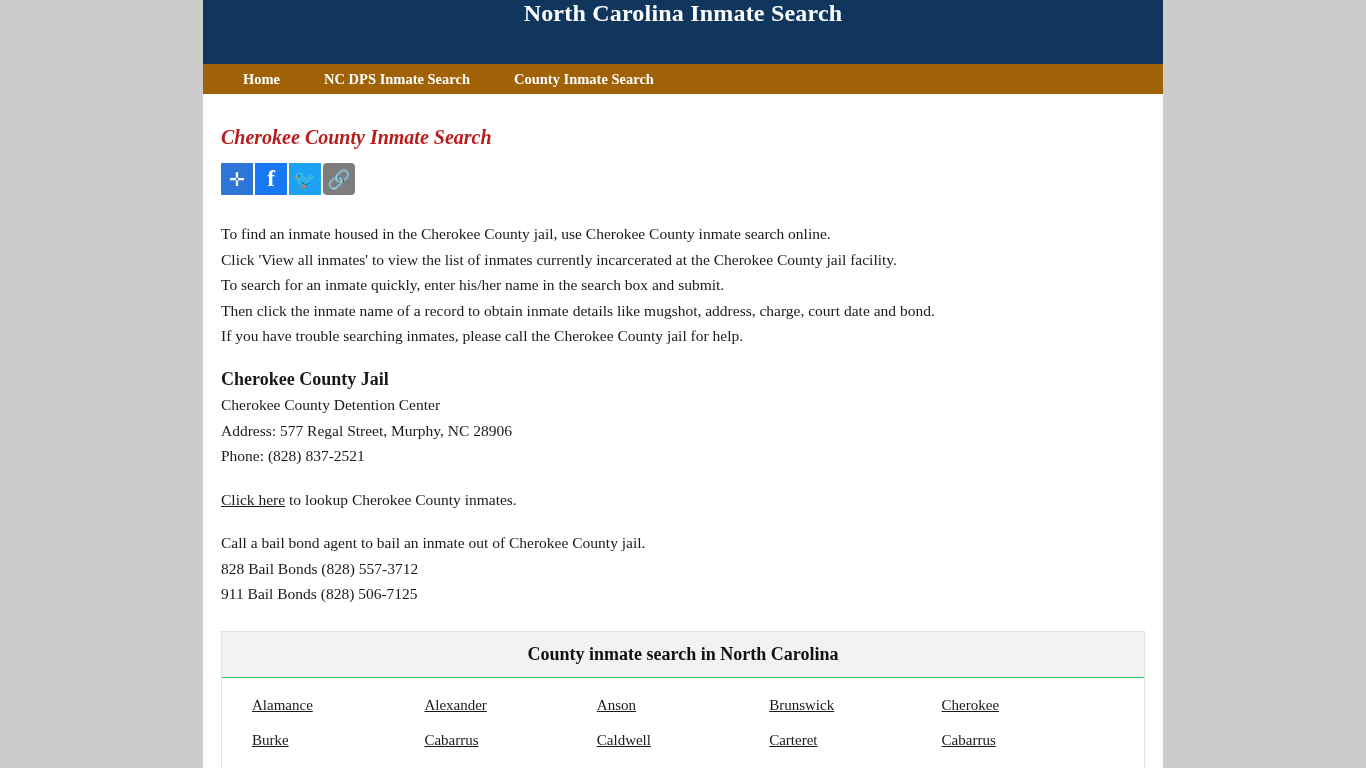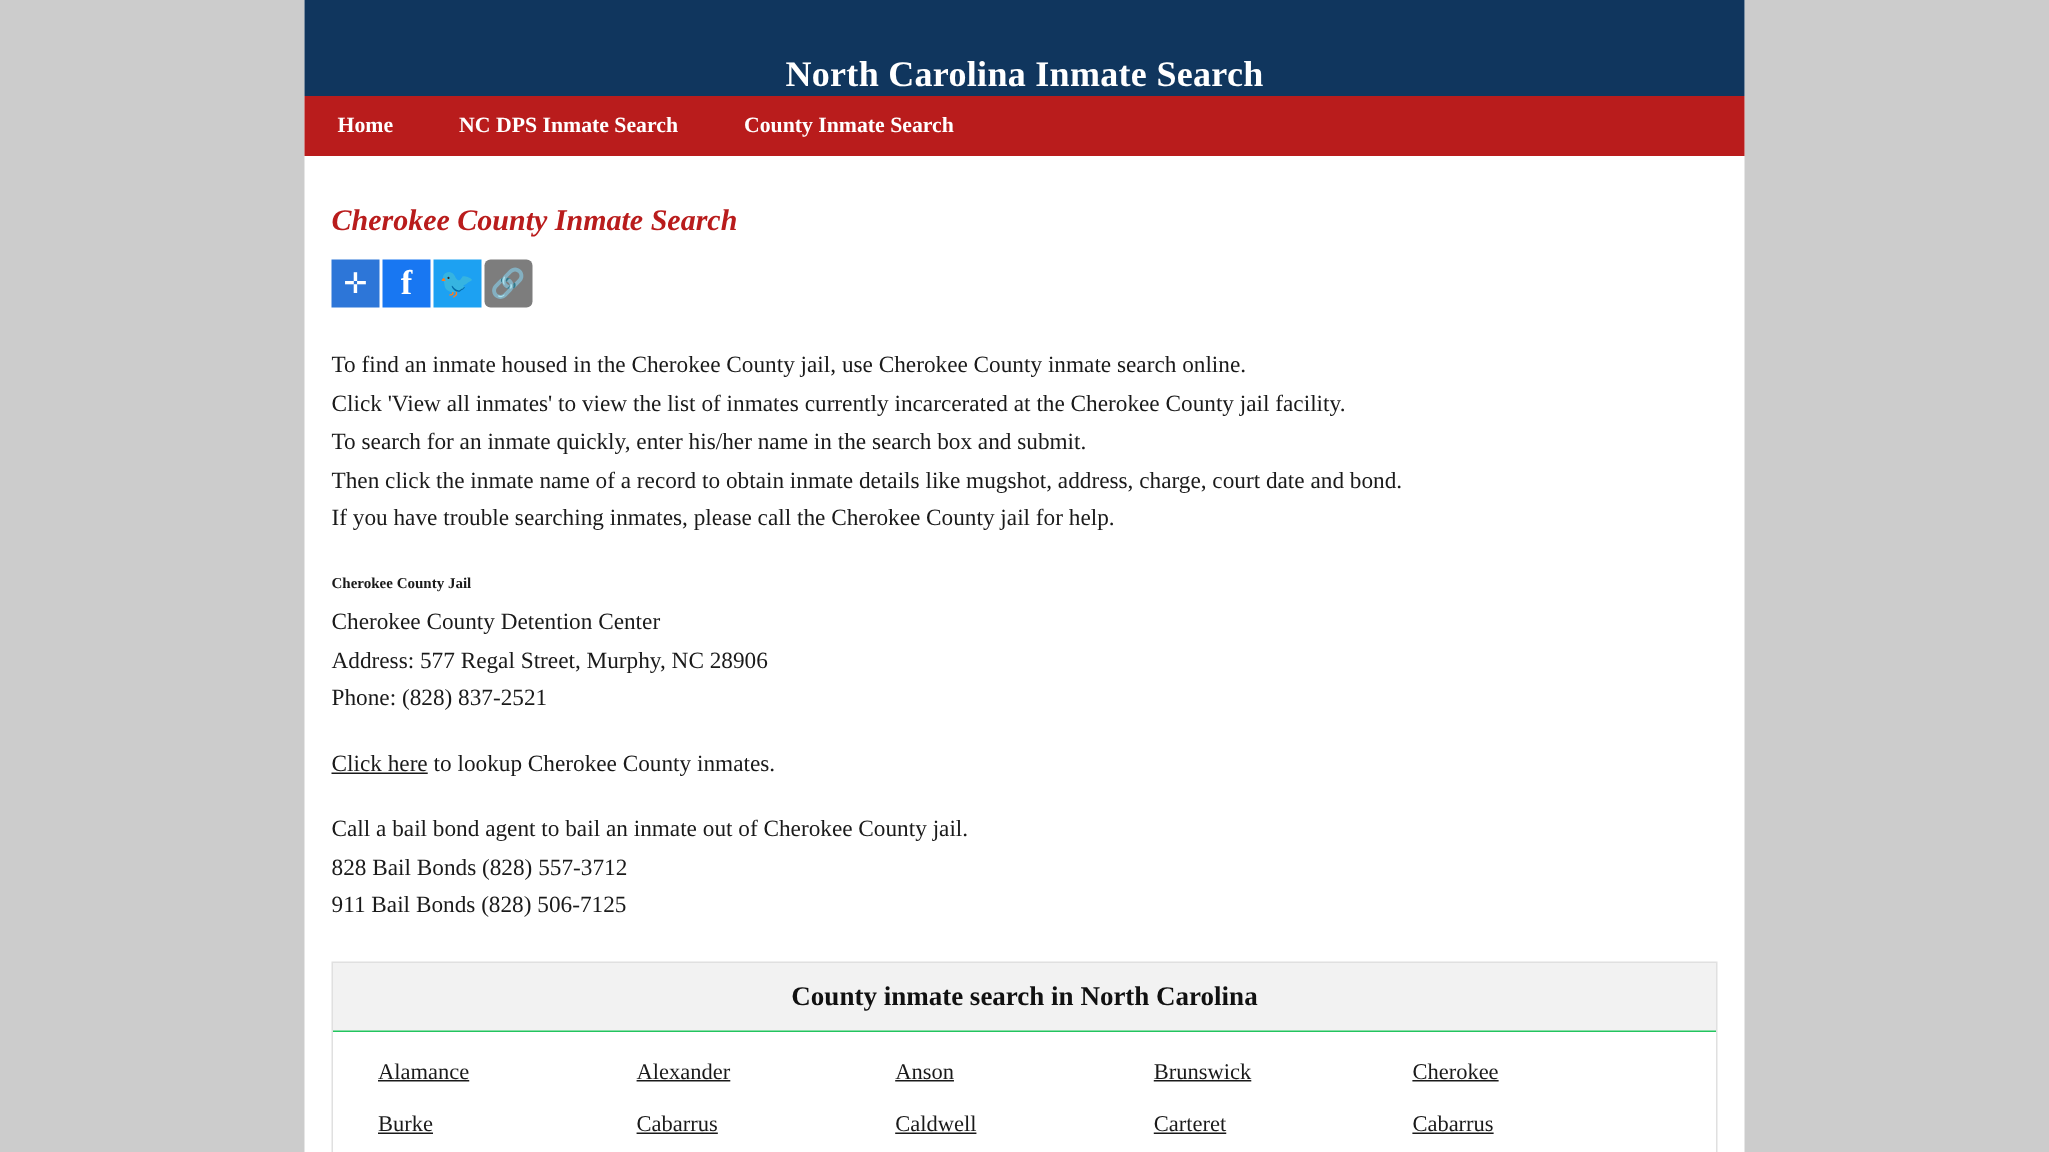--- a/index.html
+++ b/index.html
@@ -18,35 +18,36 @@
     margin: 0 auto;
     background: #ffffff;
     min-height: 768px;
     position: relative;
   }
   .site-header {
     background: #a21caf;
     background-color: #10365e;
     height: 64px;
     display: flex;
-    align-items: flex-end;
+    align-items: flex-start;
     justify-content: center;
   }
   .site-title {
     color: #ffffff;
     font-size: 24px;
     font-weight: bold;
     font-family: "Liberation Serif", serif;
     letter-spacing: 0.2px;
   }
   .navbar {
-    background: #b91c1c;
-    height: 40px;
+    background: #a16207;
+    height: 30px;
     display: flex;
     align-items: center;
+    padding-left: 18px;
   }
   .nav-item {
     color: #ffffff;
     font-size: 14.5px;
     font-weight: bold;
     font-family: "Liberation Serif", serif;
     padding: 0 22px;
     line-height: 30px;
     cursor: pointer;
     text-decoration: none;
@@ -88,21 +89,21 @@
   .body-text {
     font-size: 15.5px;
     color: #1a1a1a;
     line-height: 25.5px;
     font-family: "Liberation Serif", serif;
   }
   .body-text p { margin: 0; }
   .para-block { margin-bottom: 18px; }
   .jail-name {
     font-weight: bold;
-    font-size: 10px;
+    font-size: 18px;
   }
   .link {
     color: #1a1a1a;
     text-decoration: underline;
     cursor: pointer;
   }
   .county-box {
     border: 1px solid #e0e0e0;
     margin-top: 24px;
   }

